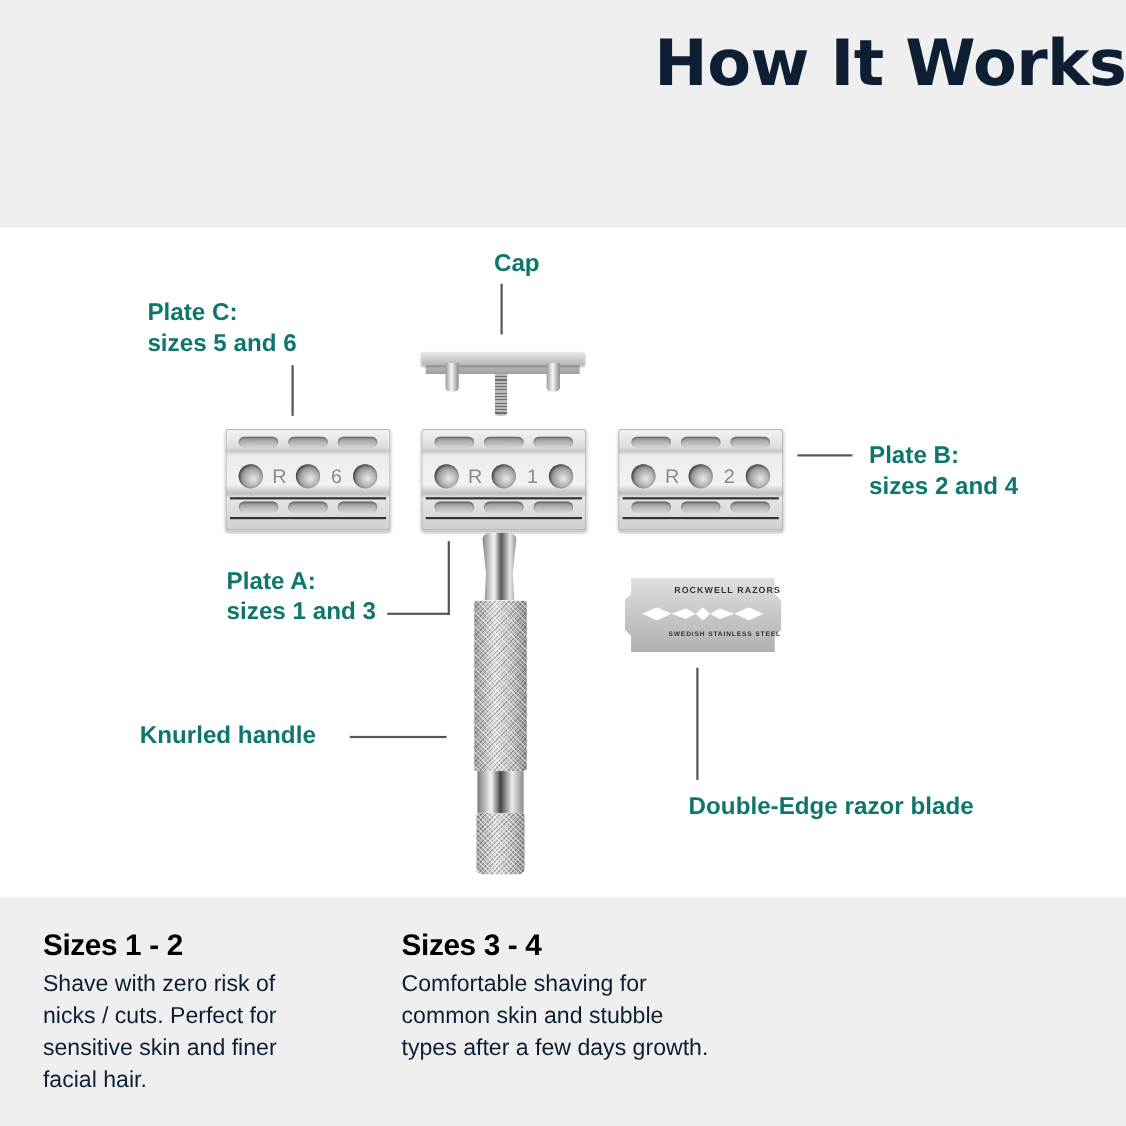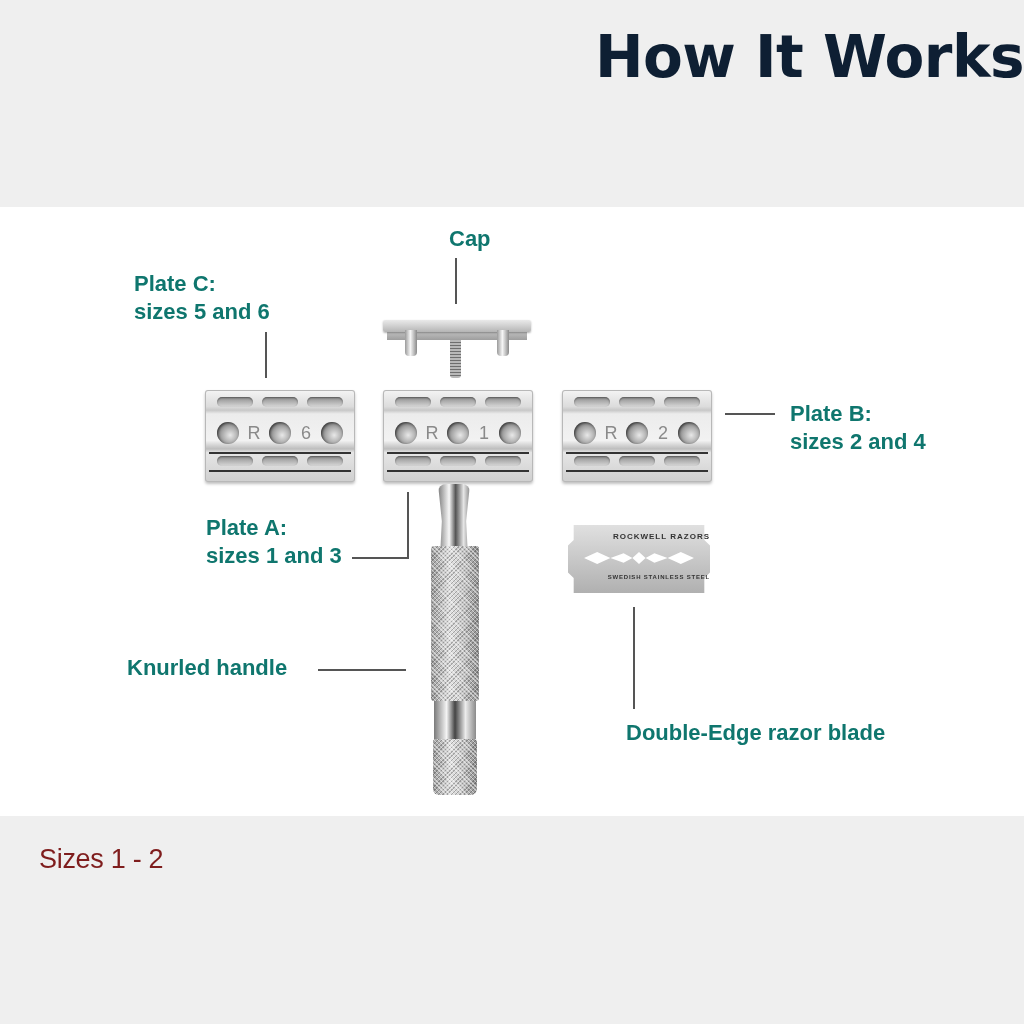--- a/index.html
+++ b/index.html
@@ -45,21 +45,21 @@
 
   .blade { position: absolute; left: 568px; top: 525px; width: 142px; height: 68px; }
   .blade .body { position: absolute; inset: 0; background: linear-gradient(180deg,#e0e0e0,#b0b0b0); clip-path: polygon(4% 0,96% 0,96% 22%,100% 30%,100% 70%,96% 78%,96% 100%,4% 100%,4% 78%,0 70%,0 30%,4% 22%); }
   .blade .t1, .blade .t2 { position: absolute; left: 0; width: 100%; text-align: right; font-family: "Liberation Sans", sans-serif; color: #333; font-weight: bold; }
   .blade .t1 { top: 7px; font-size: 8px; letter-spacing: 1px; }
   .blade .t2 { top: 49px; font-size: 6px; letter-spacing: 0.8px; }
   .blade .cut { position: absolute; left: 16px; top: 27px; width: 110px; height: 12px; background: #ffffff; border-radius: 6px; clip-path: polygon(0 50%,12% 0,24% 50%,36% 10%,44% 50%,50% 0,56% 50%,64% 10%,76% 50%,88% 0,100% 50%,88% 100%,76% 50%,64% 90%,56% 50%,50% 100%,44% 50%,36% 90%,24% 50%,12% 100%); }
 
   .footer { position: absolute; left: 0; top: 816px; width: 1024px; height: 208px; background: #efefef; }
   .col { position: absolute; top: 26px; width: 300px; }
-  .col h3 { font-family: "Liberation Sans", sans-serif; font-weight: normal; font-size: 27px; line-height: 34px; color: #7f1d1d; margin-bottom: 4px; letter-spacing: -0.3px; }
+  .col h3 { font-family: "Liberation Sans", sans-serif; font-weight: bold; font-size: 27px; line-height: 34px; color: #000000; margin-bottom: 4px; letter-spacing: -0.3px; }
   .col p { font-family: "Liberation Sans", sans-serif; font-size: 21px; line-height: 29px; color: #0e1f33; }
 </style>
 </head>
 <body>
 
 <div class="header">
   <h1>How It Works</h1>
 </div>
 
 <div class="diagram"></div>
@@ -176,14 +176,19 @@
 <div class="blade">
   <div class="body"></div>
   <div class="t1">ROCKWELL RAZORS</div>
   <div class="cut"></div>
   <div class="t2">SWEDISH STAINLESS STEEL</div>
 </div>
 
 <div class="footer">
   <div class="col" style="left:39px;">
     <h3>Sizes 1 - 2</h3>
+    <p style="width:260px;">Shave with zero risk of nicks / cuts. Perfect for sensitive skin and finer facial hair.</p>
+  </div>
+  <div class="col" style="left:365px;">
+    <h3>Sizes 3 - 4</h3>
+    <p style="width:285px;">Comfortable shaving for common skin and stubble types after a few days growth.</p>
   </div>
 </div>
 
 </body></html>

